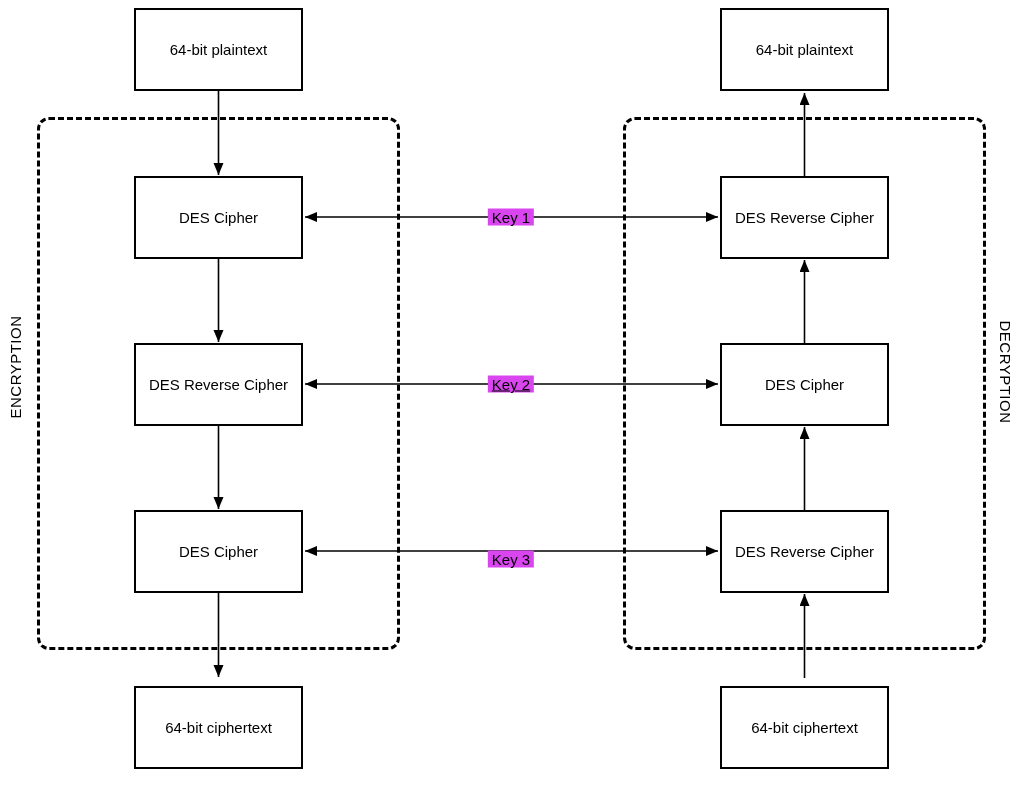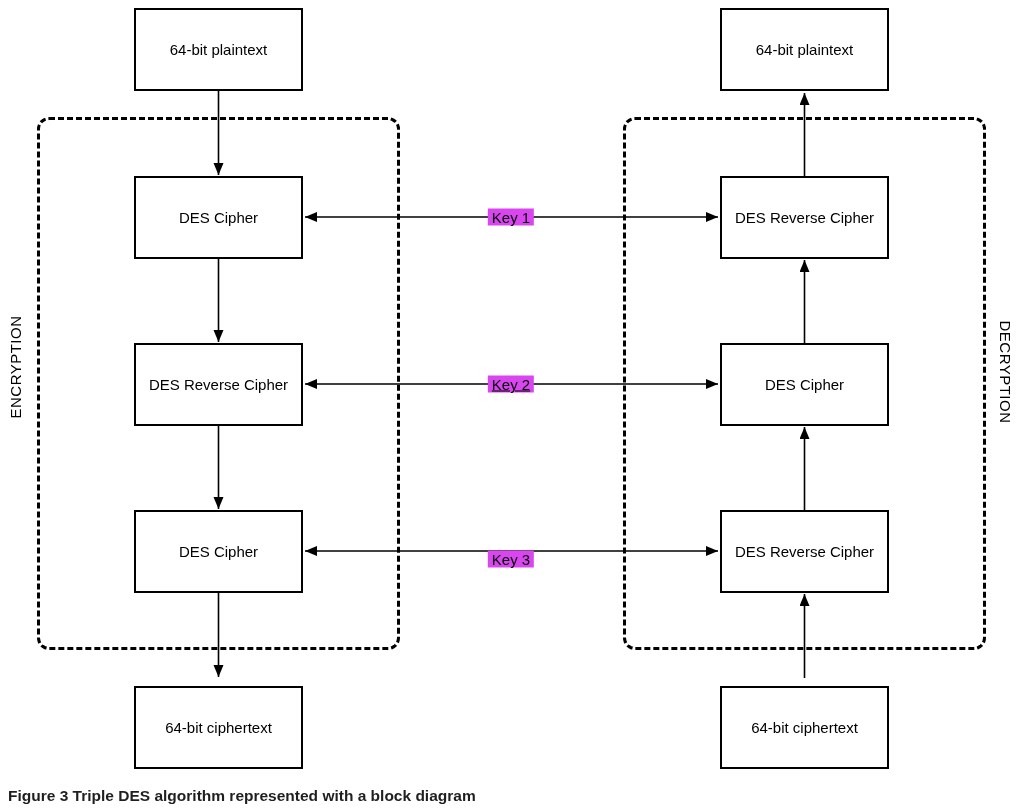--- a/index.html
+++ b/index.html
@@ -154,15 +154,14 @@
   <div class="node-box col-left row-3">DES Reverse Cipher</div>
   <div class="node-box col-left row-4">DES Cipher</div>
   <div class="node-box col-left row-5">64-bit ciphertext</div>
 
   <div class="node-box col-right row-1">64-bit plaintext</div>
   <div class="node-box col-right row-2">DES Reverse Cipher</div>
   <div class="node-box col-right row-3">DES Cipher</div>
   <div class="node-box col-right row-4">DES Reverse Cipher</div>
   <div class="node-box col-right row-5">64-bit ciphertext</div>
 
-  <div class="figure-caption">Figure 3 Triple DES algorithm represented with a block diagram</div>
 
 </div>
 
 </body></html>

